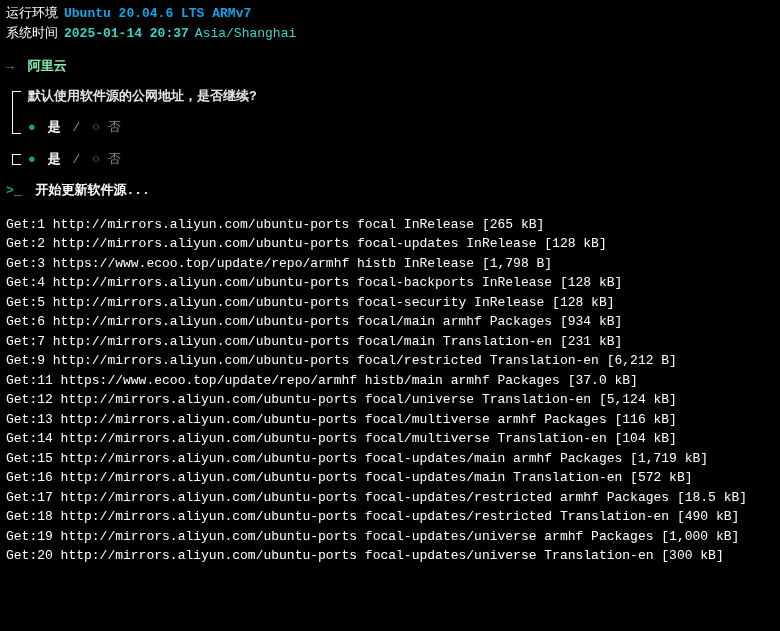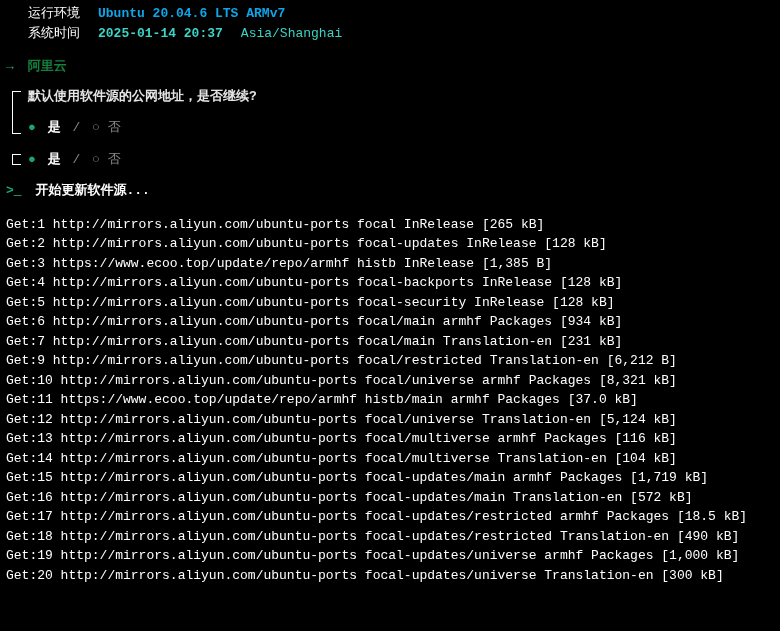--- a/index.html
+++ b/index.html
@@ -7,27 +7,27 @@
     background: #000;
     color: #fff;
     font-family: "Courier New", Consolas, monospace;
     font-size: 13px;
     line-height: 1.5;
     padding: 4px 6px;
     width: 780px;
     white-space: nowrap;
     overflow: hidden;
   }
-  .info-line { display: flex; gap: 18px; margin-left: 22px; }
+  .info-line { display: flex; gap: 6px; }
   .label-white { color: #fff; }
   .val-teal { color: #0ea5e9; font-weight: bold; }
   .val-teal-date { color: #3bd4c5; font-weight: bold; }
   .val-teal-tz { color: #3bd4c5; font-weight: normal; }
   .arrow-green { color: #19a76f; font-weight: bold; margin-right: 6px; }
-  .provider { color: #15803d; font-weight: bold; }
+  .provider { color: #86efac; font-weight: bold; }
   .question-block { margin-top: 10px; margin-left: 10px; }
   .tree { color: #fff; position: relative; }
   .tree-bracket {
     position: absolute;
     left: -4px;
     top: 4px;
     bottom: 4px;
     border-left: 1px solid #fff;
   }
   .tree-bracket::before {
@@ -107,27 +107,26 @@
 </div>
 
 <div class="start-line">
   <span class="prompt-green">&gt;</span><span class="prompt-underscore">_</span>
   <span class="start-text">开始更新软件源...</span>
 </div>
 
 <div id="get-lines">
     <div>Get:1 http://mirrors.aliyun.com/ubuntu-ports focal InRelease [265 kB]</div>
     <div>Get:2 http://mirrors.aliyun.com/ubuntu-ports focal-updates InRelease [128 kB]</div>
-    <div>Get:3 https://www.ecoo.top/update/repo/armhf histb InRelease [1,385 B]</div>
+    <div>Get:3 https://www.ecoo.top/update/repo/armhf histb InRelease [1,798 B]</div>
     <div>Get:4 http://mirrors.aliyun.com/ubuntu-ports focal-backports InRelease [128 kB]</div>
     <div>Get:5 http://mirrors.aliyun.com/ubuntu-ports focal-security InRelease [128 kB]</div>
     <div>Get:6 http://mirrors.aliyun.com/ubuntu-ports focal/main armhf Packages [934 kB]</div>
     <div>Get:7 http://mirrors.aliyun.com/ubuntu-ports focal/main Translation-en [231 kB]</div>
     <div>Get:9 http://mirrors.aliyun.com/ubuntu-ports focal/restricted Translation-en [6,212 B]</div>
-    <div>Get:10 http://mirrors.aliyun.com/ubuntu-ports focal/universe armhf Packages [8,321 kB]</div>
     <div>Get:11 https://www.ecoo.top/update/repo/armhf histb/main armhf Packages [37.0 kB]</div>
     <div>Get:12 http://mirrors.aliyun.com/ubuntu-ports focal/universe Translation-en [5,124 kB]</div>
     <div>Get:13 http://mirrors.aliyun.com/ubuntu-ports focal/multiverse armhf Packages [116 kB]</div>
     <div>Get:14 http://mirrors.aliyun.com/ubuntu-ports focal/multiverse Translation-en [104 kB]</div>
     <div>Get:15 http://mirrors.aliyun.com/ubuntu-ports focal-updates/main armhf Packages [1,719 kB]</div>
     <div>Get:16 http://mirrors.aliyun.com/ubuntu-ports focal-updates/main Translation-en [572 kB]</div>
     <div>Get:17 http://mirrors.aliyun.com/ubuntu-ports focal-updates/restricted armhf Packages [18.5 kB]</div>
     <div>Get:18 http://mirrors.aliyun.com/ubuntu-ports focal-updates/restricted Translation-en [490 kB]</div>
     <div>Get:19 http://mirrors.aliyun.com/ubuntu-ports focal-updates/universe armhf Packages [1,000 kB]</div>
     <div>Get:20 http://mirrors.aliyun.com/ubuntu-ports focal-updates/universe Translation-en [300 kB]</div>

